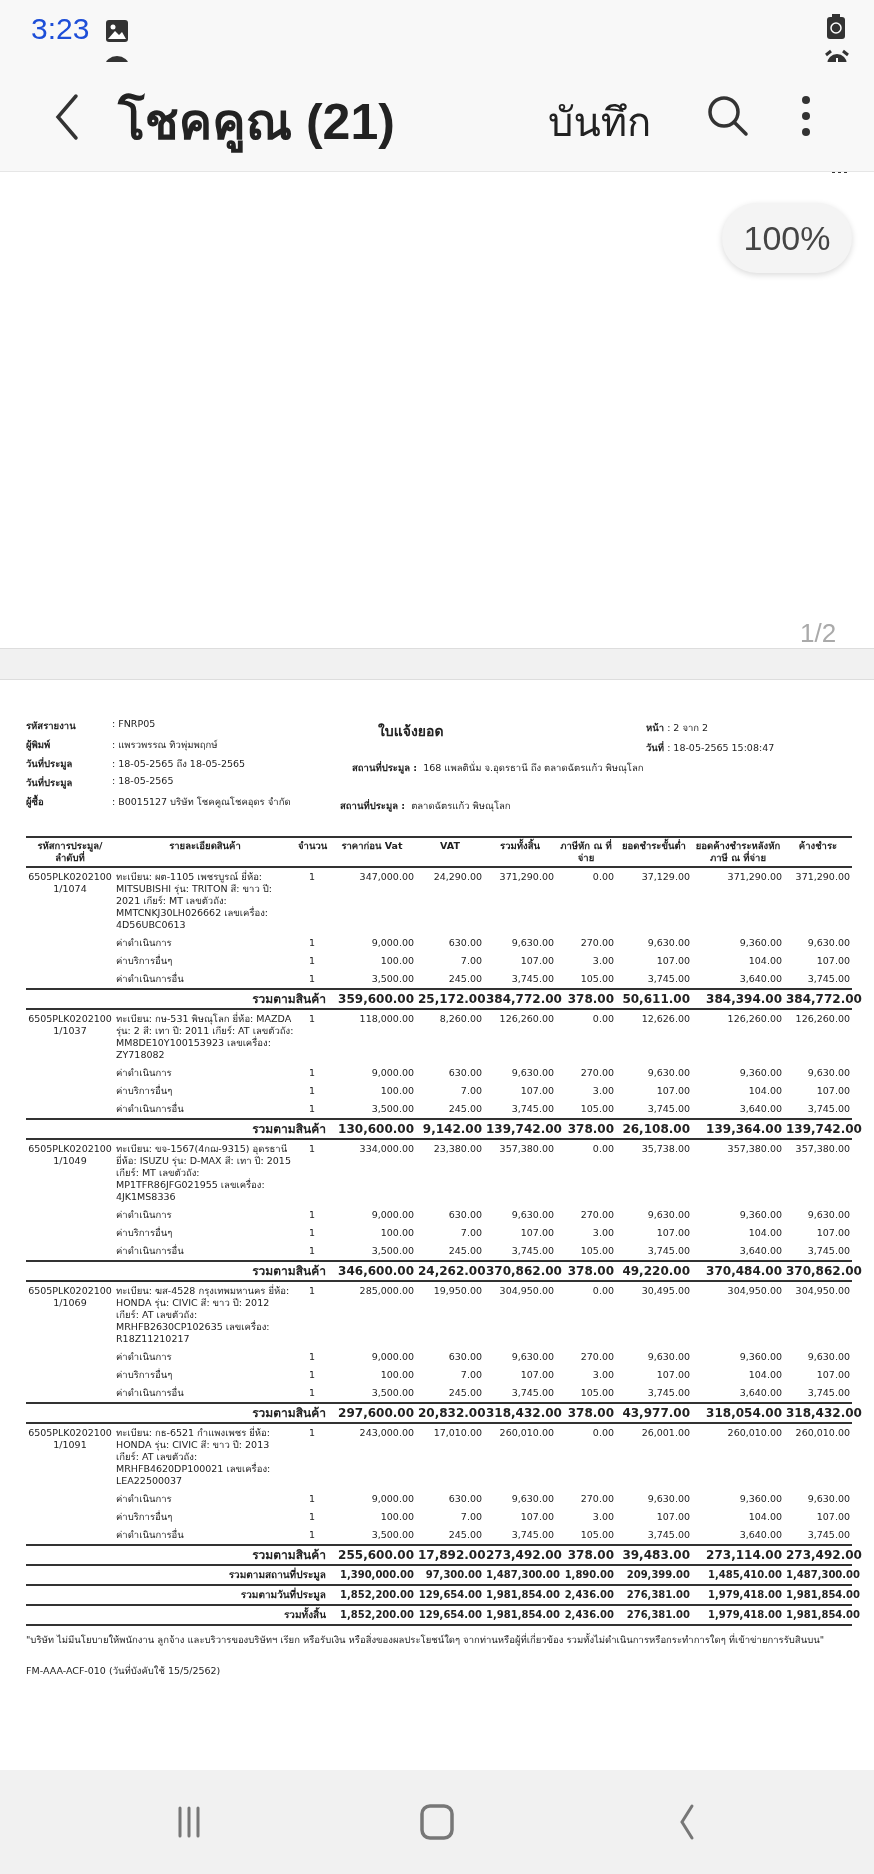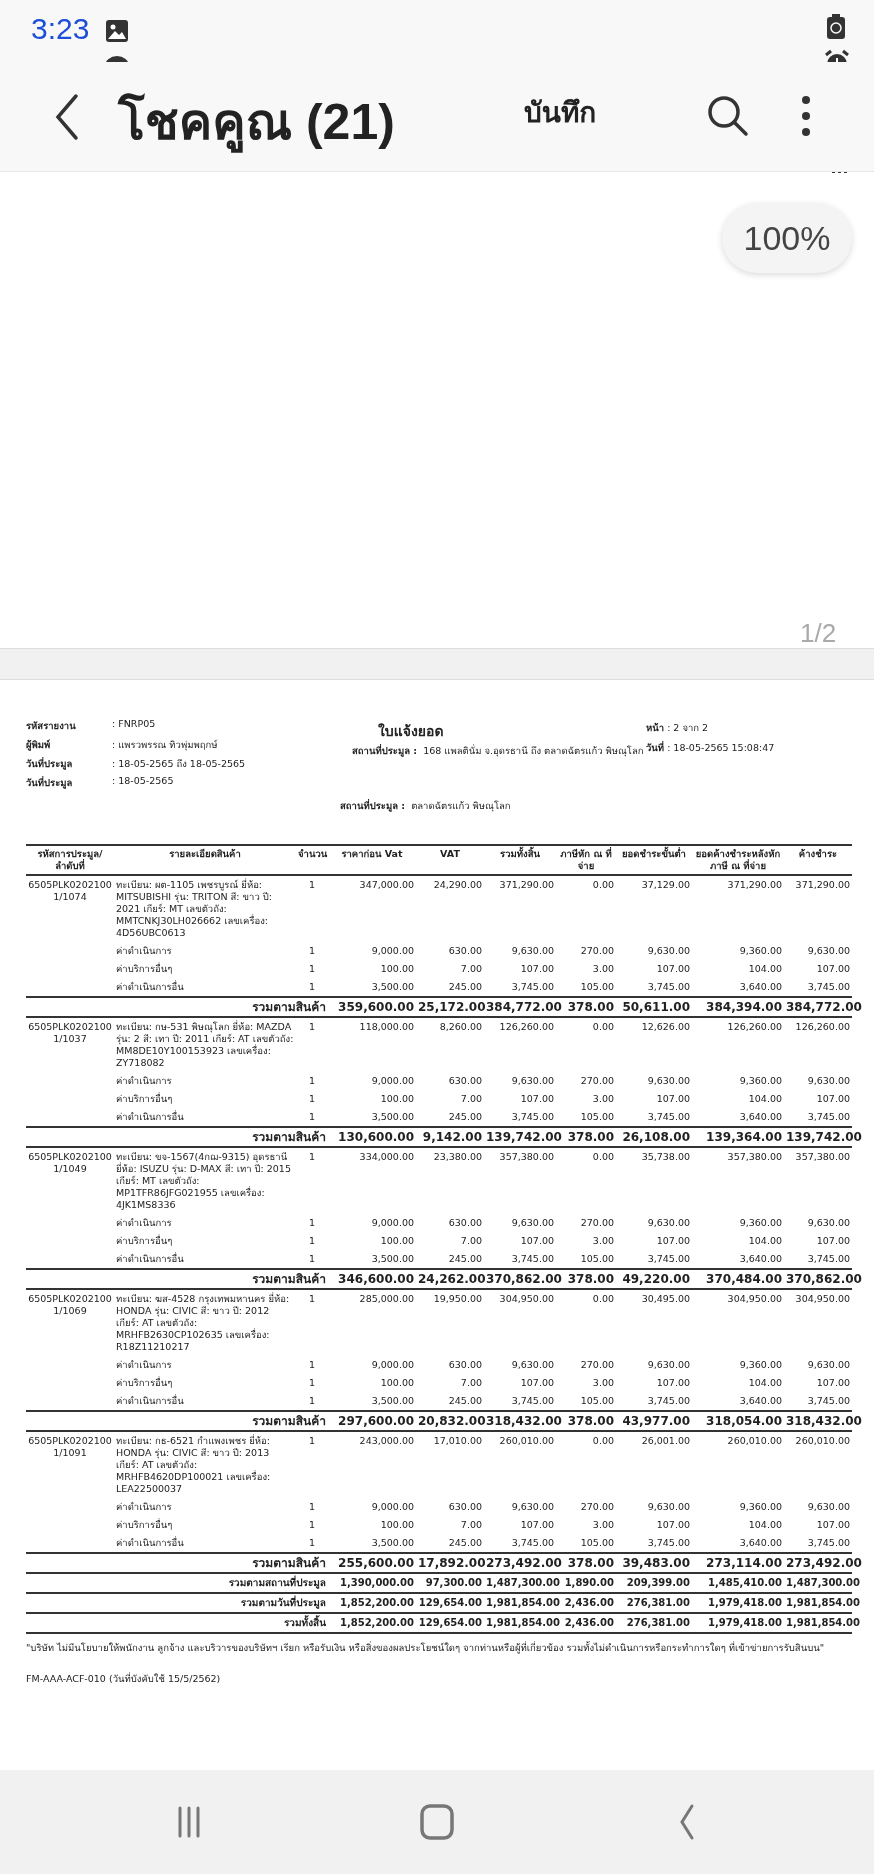--- a/index.html
+++ b/index.html
@@ -5,33 +5,33 @@
   * { box-sizing: border-box; margin: 0; padding: 0; }
   html, body { width: 874px; height: 1874px; overflow: hidden; background: #fff; font-family: "Liberation Sans", "DejaVu Sans", sans-serif; color: #222; }
   .status-bar { position: absolute; left: 0; top: 0; width: 874px; height: 62px; background: #f8f8f8; }
   .status-time { position: absolute; left: 31px; top: 12px; font-size: 30px; color: #1d4ed8; }
   .status-left-icons { position: absolute; left: 104px; top: 18px; display: flex; gap: 10px; align-items: center; flex-direction: column; }
   .sicon { width: 26px; height: 26px; display: inline-flex; align-items: center; justify-content: center; }
   .status-right { position: absolute; right: 16px; top: 14px; display: flex; gap: 10px; align-items: center; font-size: 30px; color: #333; flex-direction: column; }
   .app-bar { position: absolute; left: 0; top: 62px; width: 874px; height: 110px; background: #f8f8f8; border-bottom: 1px solid #e6e6e6; }
   .back-btn { position: absolute; left: 46px; top: 28px; width: 40px; height: 54px; cursor: pointer; }
   .app-title { position: absolute; left: 118px; top: 20px; font-size: 50px; font-weight: bold; color: #222; }
-  .save-btn { position: absolute; left: 524px; top: 28px; font-size: 28px; font-weight: bold; color: #222; cursor: pointer; }
+  .save-btn { position: absolute; left: 548px; top: 28px; font-size: 40px; font-weight: normal; color: #222; cursor: pointer; }
   .search-btn { position: absolute; left: 704px; top: 30px; width: 48px; height: 48px; cursor: pointer; }
   .more-btn { position: absolute; left: 794px; top: 30px; width: 24px; height: 48px; cursor: pointer; }
   .viewer { position: absolute; left: 0; top: 173px; width: 874px; height: 1205px; background: #fff; overflow: hidden; }
   .zoom-pill { position: absolute; left: 722px; top: 30px; width: 130px; height: 70px; border-radius: 35px; background: #f4f4f4; box-shadow: 0 2px 6px rgba(0,0,0,0.15); font-size: 34px; color: #444; display: flex; align-items: center; justify-content: center; }
   .page-ind { position: absolute; font-size: 26px; color: #aaa; }
   .page-gap { position: absolute; left: 0; top: 475px; width: 874px; height: 32px; background: #f1f1f1; border-top: 1px solid #ddd; border-bottom: 1px solid #ddd; }
   .doc { position: absolute; left: 26px; top: 540px; width: 826px; font-family: "DejaVu Sans", sans-serif; font-size: 9.5px; color: #222; }
   .hdr-row { position: relative; height: 19px; }
   .hdr-label { position: absolute; left: 0; font-weight: bold; }
   .hdr-colon { position: absolute; left: 86px; }
   .doc-title { position: absolute; left: 352px; top: -2px; font-size: 14px; font-weight: bold; }
-  table.rpt { width: 826px; border-collapse: collapse; table-layout: fixed; margin-top: 8px; }
+  table.rpt { width: 826px; border-collapse: collapse; table-layout: fixed; margin-top: 0; }
   table.rpt th { font-weight: bold; font-size: 9.5px; padding: 2px 2px; border-top: 2px solid #333; border-bottom: 2px solid #333; vertical-align: top; line-height: 12px; }
   table.rpt td { padding: 3px 2px; line-height: 12px; vertical-align: top; font-size: 9.5px; }
   .num { text-align: right; }
   .ctr { text-align: center; }
   tr.sub td { font-weight: bold; border-top: 2px solid #333; border-bottom: 2px solid #333; font-size: 12px; }
   tr.grand td { font-weight: bold; border-bottom: 2px solid #333; font-size: 10px; }
   .note { margin-top: 6px; font-size: 9.5px; }
   .form-code { margin-top: 16px; font-size: 9.5px; }
   .scroll-ctrl { position: absolute; left: 817px; top: 1477px; width: 34px; height: 80px; background: #444; border-radius: 17px; }
   .nav-bar { position: absolute; left: 0; top: 1770px; width: 874px; height: 104px; background: #f1f1f1; }
@@ -170,31 +170,35 @@
           <span class="hdr-colon"><span>:</span> <span>แพรวพรรณ ทิวพุ่มพฤกษ์</span></span>
         </div>
         <div class="hdr-row">
           <span class="hdr-label">วันที่ประมูล</span>
           <span class="hdr-colon"><span>:</span> <span>18-05-2565 ถึง 18-05-2565</span></span>
         </div>
         <div class="hdr-row">
           <span class="hdr-label">วันที่ประมูล</span>
           <span class="hdr-colon"><span>:</span> <span>18-05-2565</span></span>
         </div>
+        <div class="hdr-row">
+          <span class="hdr-label">ผู้ซื้อ</span>
+          <span class="hdr-colon"><span>:</span> <span>B0015127 บริษัท โชคคูณโชคอุดร   จำกัด</span></span>
+        </div>
       </div>
     <span class="doc-title" style="left:352px; top:2px;">ใบแจ้งยอด</span>
     <div style="position:absolute; left:620px; top:2px;">
       <b>หน้า</b>
       <span>: 2  จาก  2</span>
     </div>
     <div style="position:absolute; left:620px; top:22px;">
       <b>วันที่</b>
       <span>: 18-05-2565 15:08:47</span>
     </div>
-    <div style="position:absolute; left:326px; top:25px;">
+    <div style="position:absolute; left:326px; top:42px;">
       <b>สถานที่ประมูล :</b>&nbsp;
       <span>168 แพลตินั่ม จ.อุดรธานี ถึง ตลาดฉัตรแก้ว พิษณุโลก</span>
     </div>
     <div style="position:absolute; left:314px; top:80px;">
       <b>สถานที่ประมูล :</b>&nbsp;
       <span>ตลาดฉัตรแก้ว พิษณุโลก</span>
     </div>
   </div>
 
   <table class="rpt">

